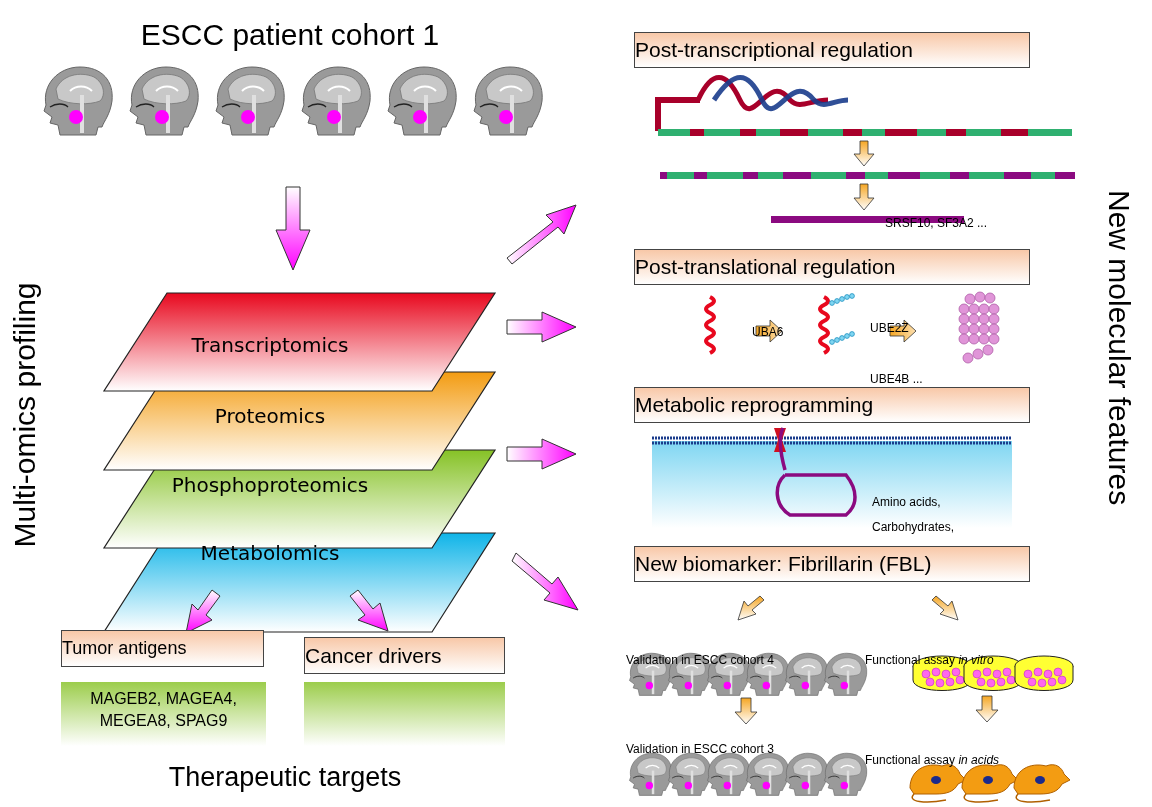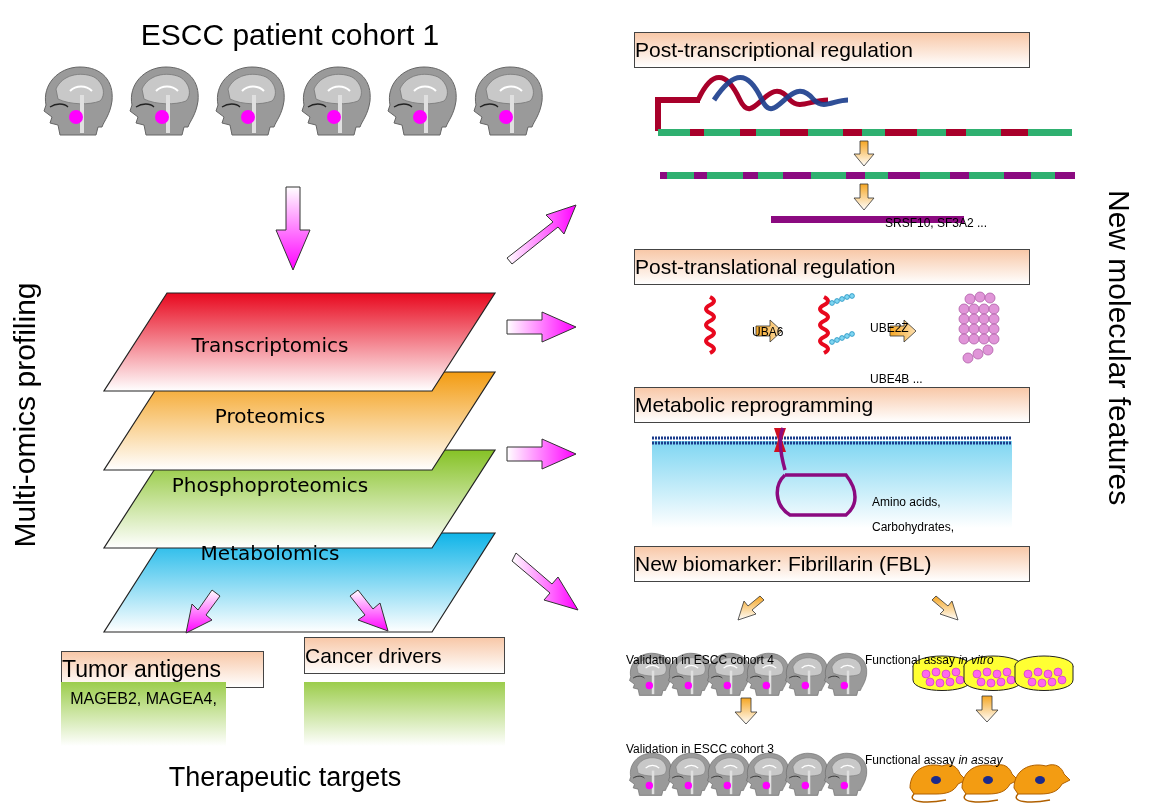--- a/index.html
+++ b/index.html
@@ -320,23 +320,24 @@
 </svg>
 
 <div class="abs title-top">ESCC patient cohort 1</div>
 <div class="abs vtext-left">Multi-omics profiling</div>
 
 <div class="abs layer-label" style="left:140px;top:333px;">Transcriptomics</div>
 <div class="abs layer-label" style="left:140px;top:404px;">Proteomics</div>
 <div class="abs layer-label" style="left:140px;top:473px;">Phosphoproteomics</div>
 <div class="abs layer-label" style="left:140px;top:541px;">Metabolomics</div>
 
-<div class="abs hdr" style="left:61px;top:651px;width:203px;height:37px;font-size:23px;line-height:35px;">Tumor antigens</div>
-<div class="abs green-box" style="left:61px;top:682px;width:165px;height:64px;">
+<div class="abs hdr" style="left:61px;top:630px;width:203px;height:37px;font-size:18px;line-height:35px;">Tumor antigens</div>
+<div class="abs green-box" style="left:61px;top:682px;width:205px;height:64px;">
   <div>MAGEB2, MAGEA4,</div>
+  <div>MEGEA8, SPAG9</div>
 </div>
 <div class="abs hdr" style="left:304px;top:637px;width:201px;height:37px;font-size:21px;line-height:35px;">Cancer drivers</div>
 <div class="abs green-box" style="left:304px;top:682px;width:201px;height:64px;">
 </div>
 <div class="abs" style="left:60px;top:762px;width:450px;text-align:center;font-size:27px;">Therapeutic targets</div>
 
 <div class="abs hdr hdr-r" style="top:32px;">Post-transcriptional regulation</div>
 <div class="abs small-text" style="left:885px;top:188px;">SRSF10, SF3A2 ...</div>
 
 <div class="abs hdr hdr-r" style="top:249px;">Post-translational regulation</div>
@@ -348,15 +349,15 @@
 <div class="abs small-text" style="left:872px;top:462px;line-height:25px;">
   <div>Amino acids,</div>
   <div>Carbohydrates,</div>
   <div>Nucleotides ...</div>
 </div>
 
 <div class="abs hdr hdr-r" style="top:546px;">New biomarker: Fibrillarin (FBL)</div>
 <div class="abs small-text" style="left:626px;top:625px;">Validation in ESCC cohort 4</div>
 <div class="abs small-text" style="left:626px;top:714px;">Validation in ESCC cohort 3</div>
 <div class="abs small-text" style="left:865px;top:625px;"><span>Functional assay </span><i>in vitro</i></div>
-<div class="abs small-text" style="left:865px;top:725px;"><span>Functional assay </span><i>in assay</i></div>
+<div class="abs small-text" style="left:865px;top:725px;"><span>Functional assay </span><i>in acids</i></div>
 
 <div class="abs vtext-right">New molecular features</div>
 
 </body></html>

